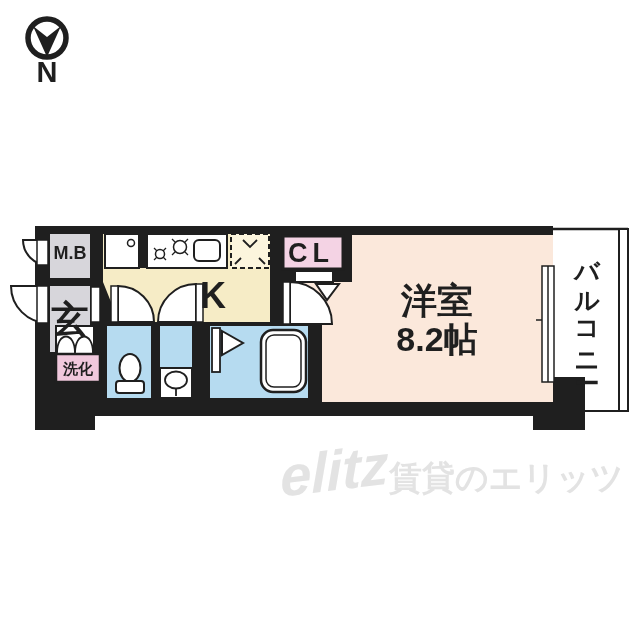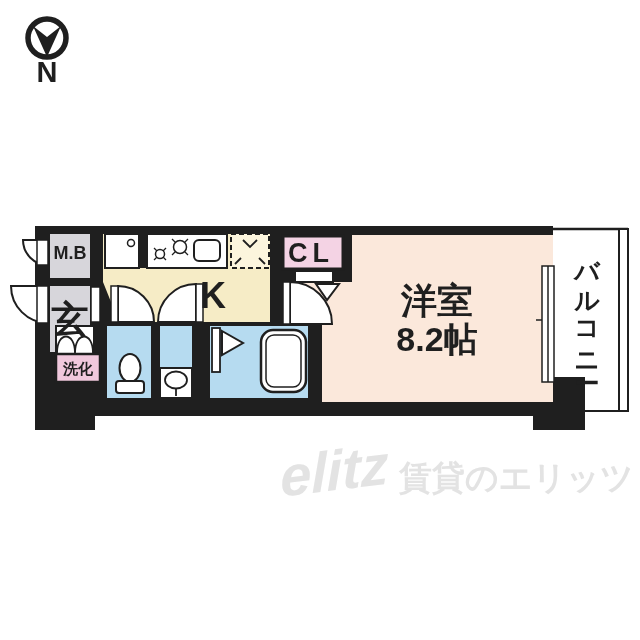--- a/index.html
+++ b/index.html
@@ -16,21 +16,21 @@
   }
   .watermark{
     position:absolute;left:280px;top:443px;display:flex;align-items:flex-start;
     color:#e3e3e3;white-space:nowrap;user-select:none;
   }
   .watermark .logo{
     font-size:56px;font-weight:bold;font-style:italic;
     transform:rotate(-7deg) skewX(-6deg);display:inline-block;line-height:1;
   }
   .watermark .wm-text{
-    font-size:33px;font-weight:bold;margin-left:10px;margin-top:18px;line-height:1;
+    font-size:33px;font-weight:bold;margin-top:18px;line-height:1;
   }
 </style>
 </head>
 <body>
 
 <div class="canvas">
 
   <svg width="640" height="640" viewBox="0 0 640 640">
 
     <g>

